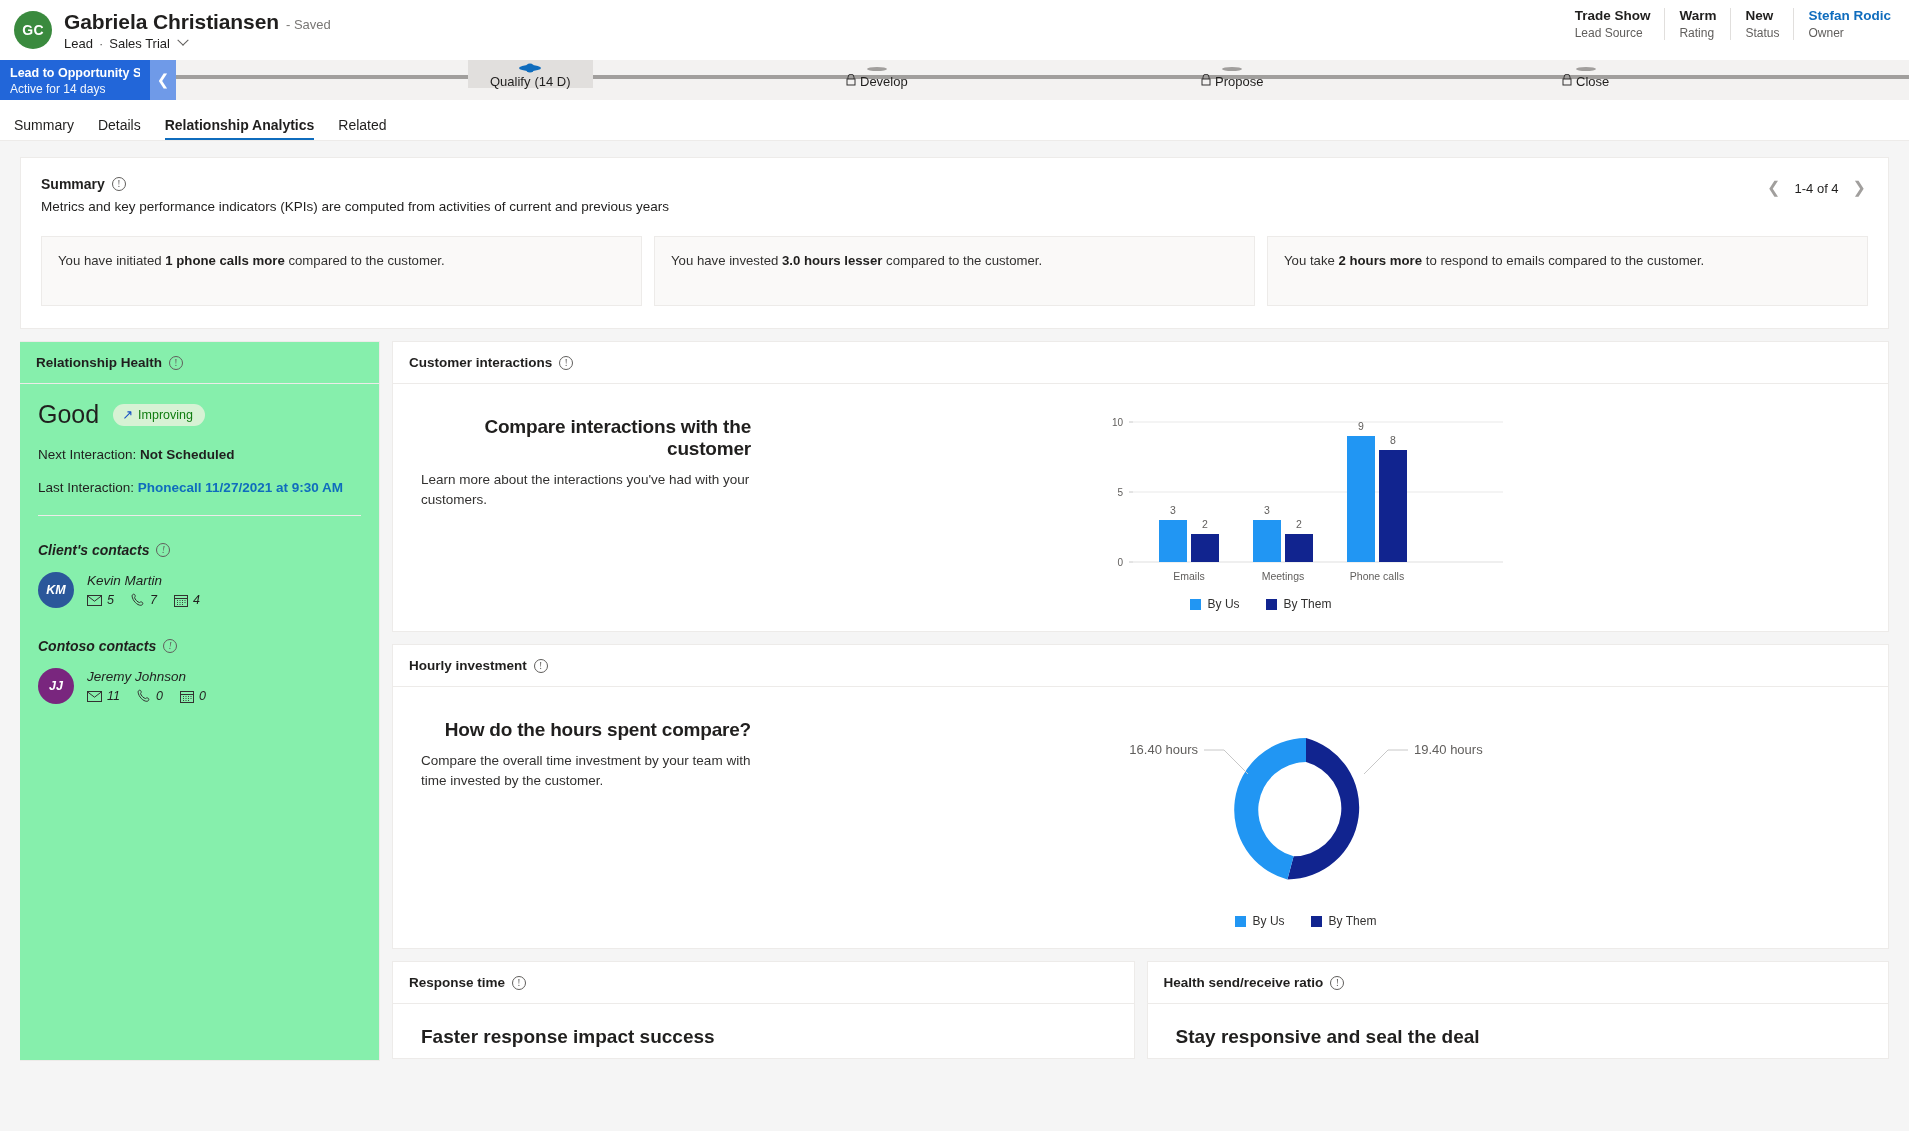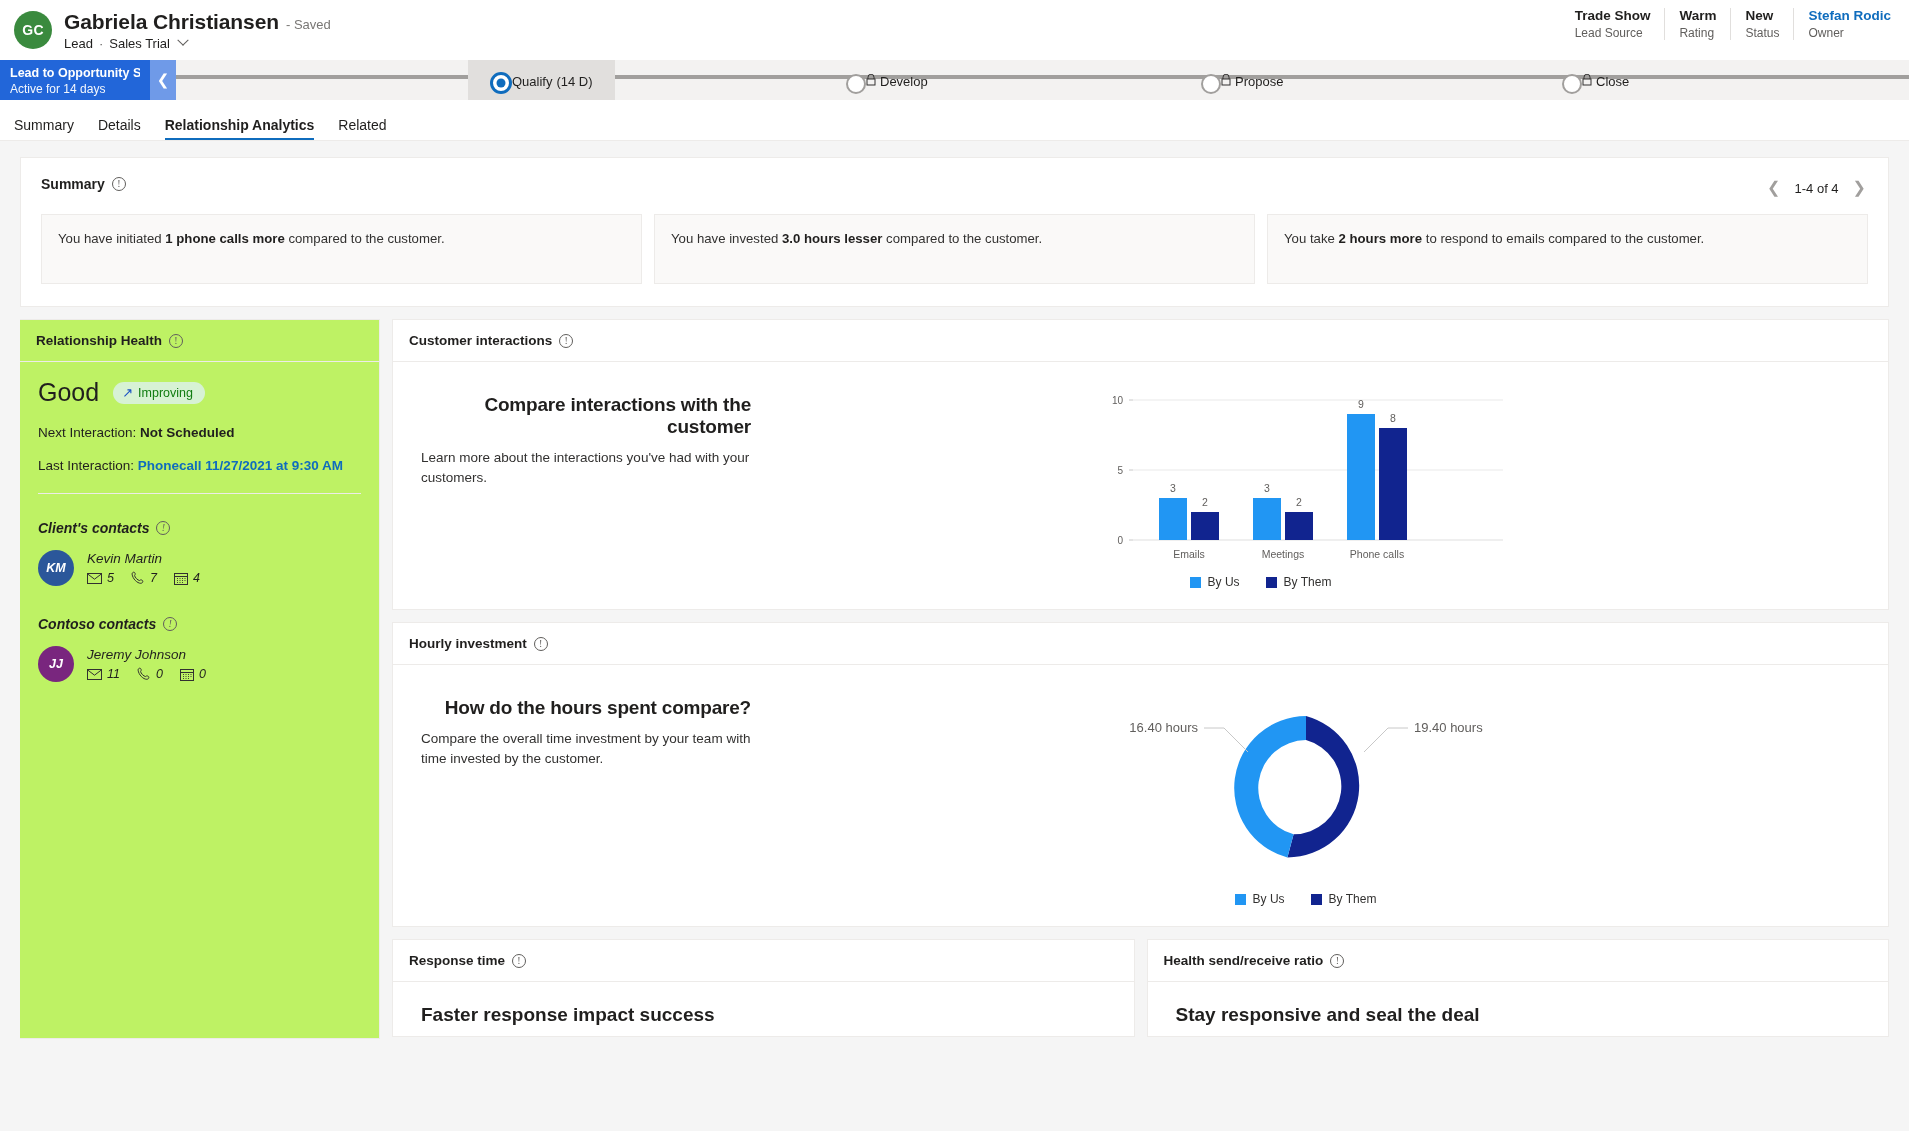--- a/index.html
+++ b/index.html
@@ -61,22 +61,22 @@
     width: 26px; background: #6f9ae8; color: #fff; flex: none;
     display: flex; align-items: center; justify-content: center;
     font-size: 15px; cursor: pointer;
   }
   .bpf-stages { flex: 1; position: relative; }
   .bpf-rail {
     position: absolute; left: 0; right: 0; top: 15px; height: 4px;
     background: #a19f9d;
   }
   .bpf-stage {
-    position: absolute; top: 0; height: 40px;
-    display: flex; flex-direction: row; align-items: center;
+    position: absolute; top: 0; height: 28px;
+    display: flex; flex-direction: column; align-items: center;
   }
   .bpf-node {
     width: 20px; height: 20px; border-radius: 50%;
     background: #fff; border: 2px solid #a19f9d;
     position: relative; z-index: 2; margin-top: 7px;
   }
   .bpf-stage.active .bpf-node {
     border-color: #0f6cbd; border-width: 3px; background: #fff;
     width: 22px; height: 22px; margin-top: 5px;
   }
@@ -138,21 +138,21 @@
   .kpis { display: flex; gap: 12px; margin-top: 22px; }
   .kpi {
     flex: 1; background: #faf9f8; border: 1px solid #edebe9;
     padding: 14px 16px; min-height: 70px;
     font-size: 13.2px; color: #323130; line-height: 1.45;
   }
   .kpi b { font-weight: 700; color: #201f1e; }
 
   
   .cols { display: flex; align-items: flex-start; padding: 0 0 0 0; margin-top: 12px; }
-  .left-col { width: 360px; flex: none; background: #bef264; border: 1px solid #edebe9; border-left: none; margin-left: 20px; }
+  .left-col { width: 360px; flex: none; background: #86efac; border: 1px solid #edebe9; border-left: none; margin-left: 20px; }
   .right-col { flex: 1; margin: 0 20px 0 12px; display: flex; flex-direction: column; gap: 12px; }
 
   .panel-hdr {
     padding: 13px 16px; border-bottom: 1px solid #edebe9;
     display: flex; align-items: center; gap: 7px;
   }
   .panel-hdr .sec-title { font-size: 13.5px; }
 
   .rh-body { padding: 16px 18px 10px 18px; }
   .rh-row1 { display: flex; align-items: center; gap: 14px; }
@@ -304,20 +304,21 @@
 </div>
 
 <div class="page">
 
   <div class="summary-wrap">
     <div class="card summary-card">
       <div class="sec-title-row">
         <span class="sec-title">Summary</span>
         <span class="info-ico">!</span>
       </div>
+      <div class="sec-sub">Metrics and key performance indicators (KPIs) are computed from activities of current and previous years</div>
 
       <div class="pager">
         <span class="pg-arrow">❮</span>
         <span>1-4 of 4</span>
         <span class="pg-arrow">❯</span>
       </div>
 
       <div class="kpis">
         <div class="kpi">
           <span>You have initiated </span><b>1 phone calls more</b><span> compared to the customer.</span>

